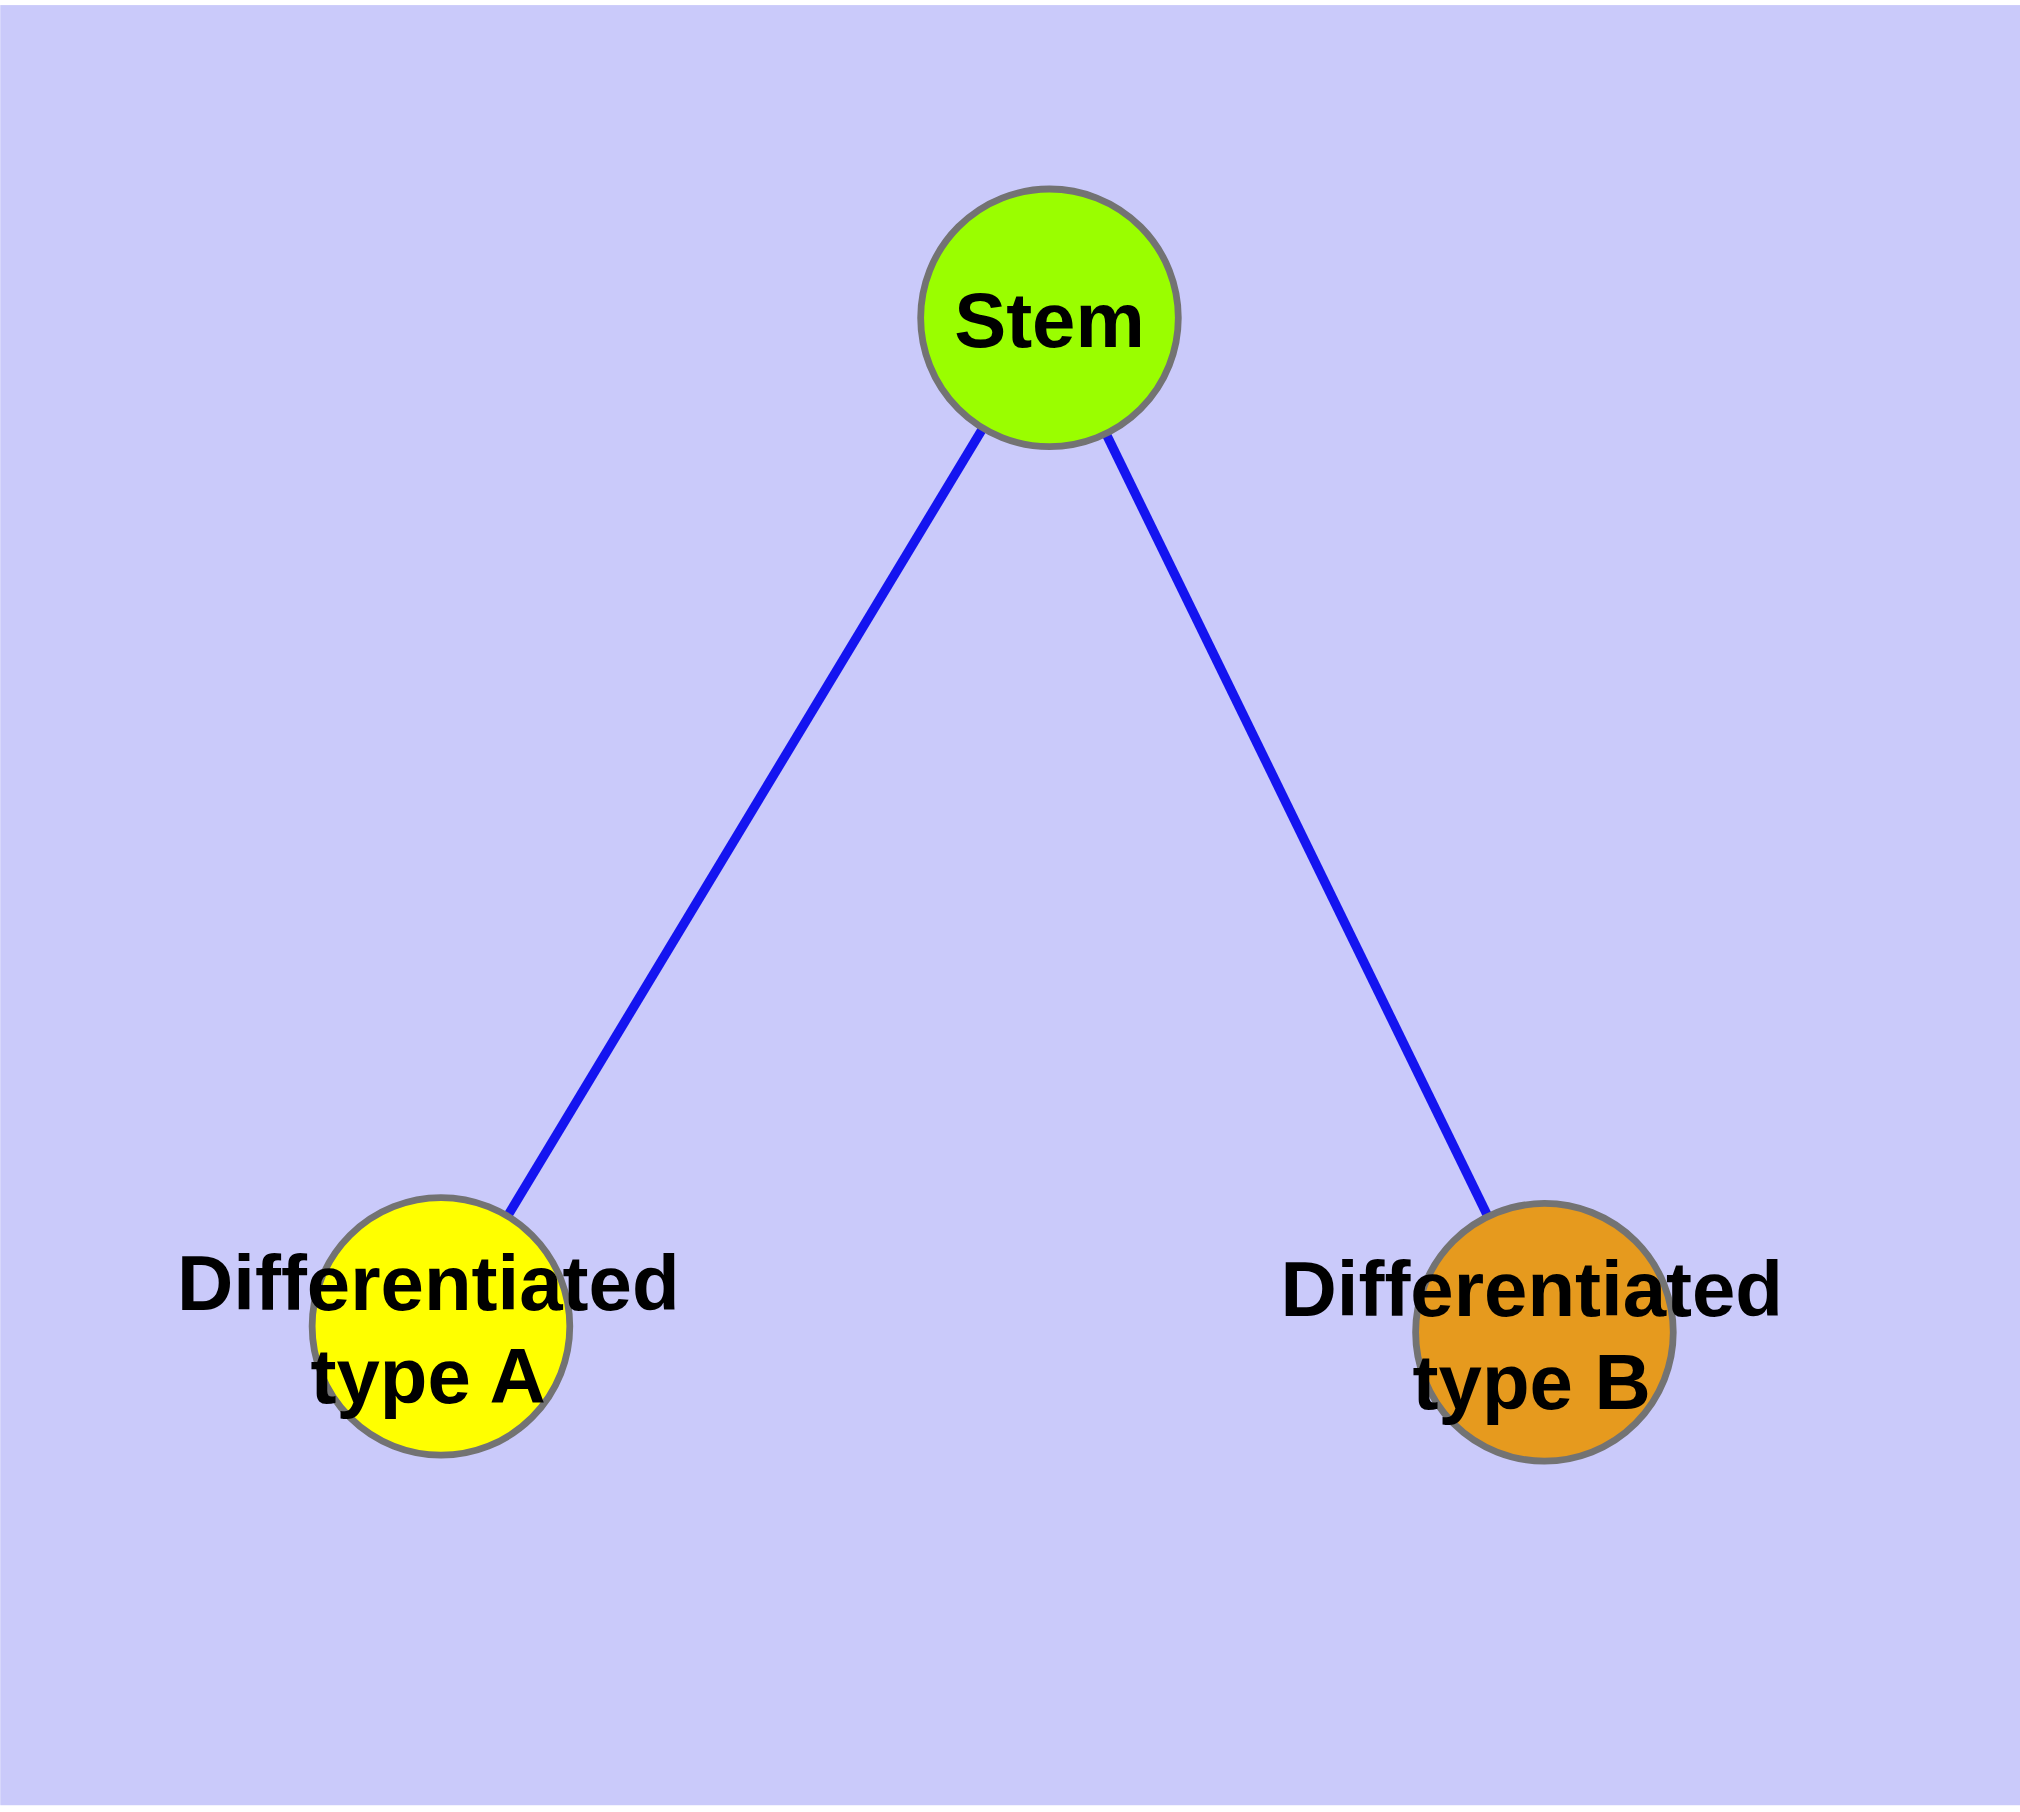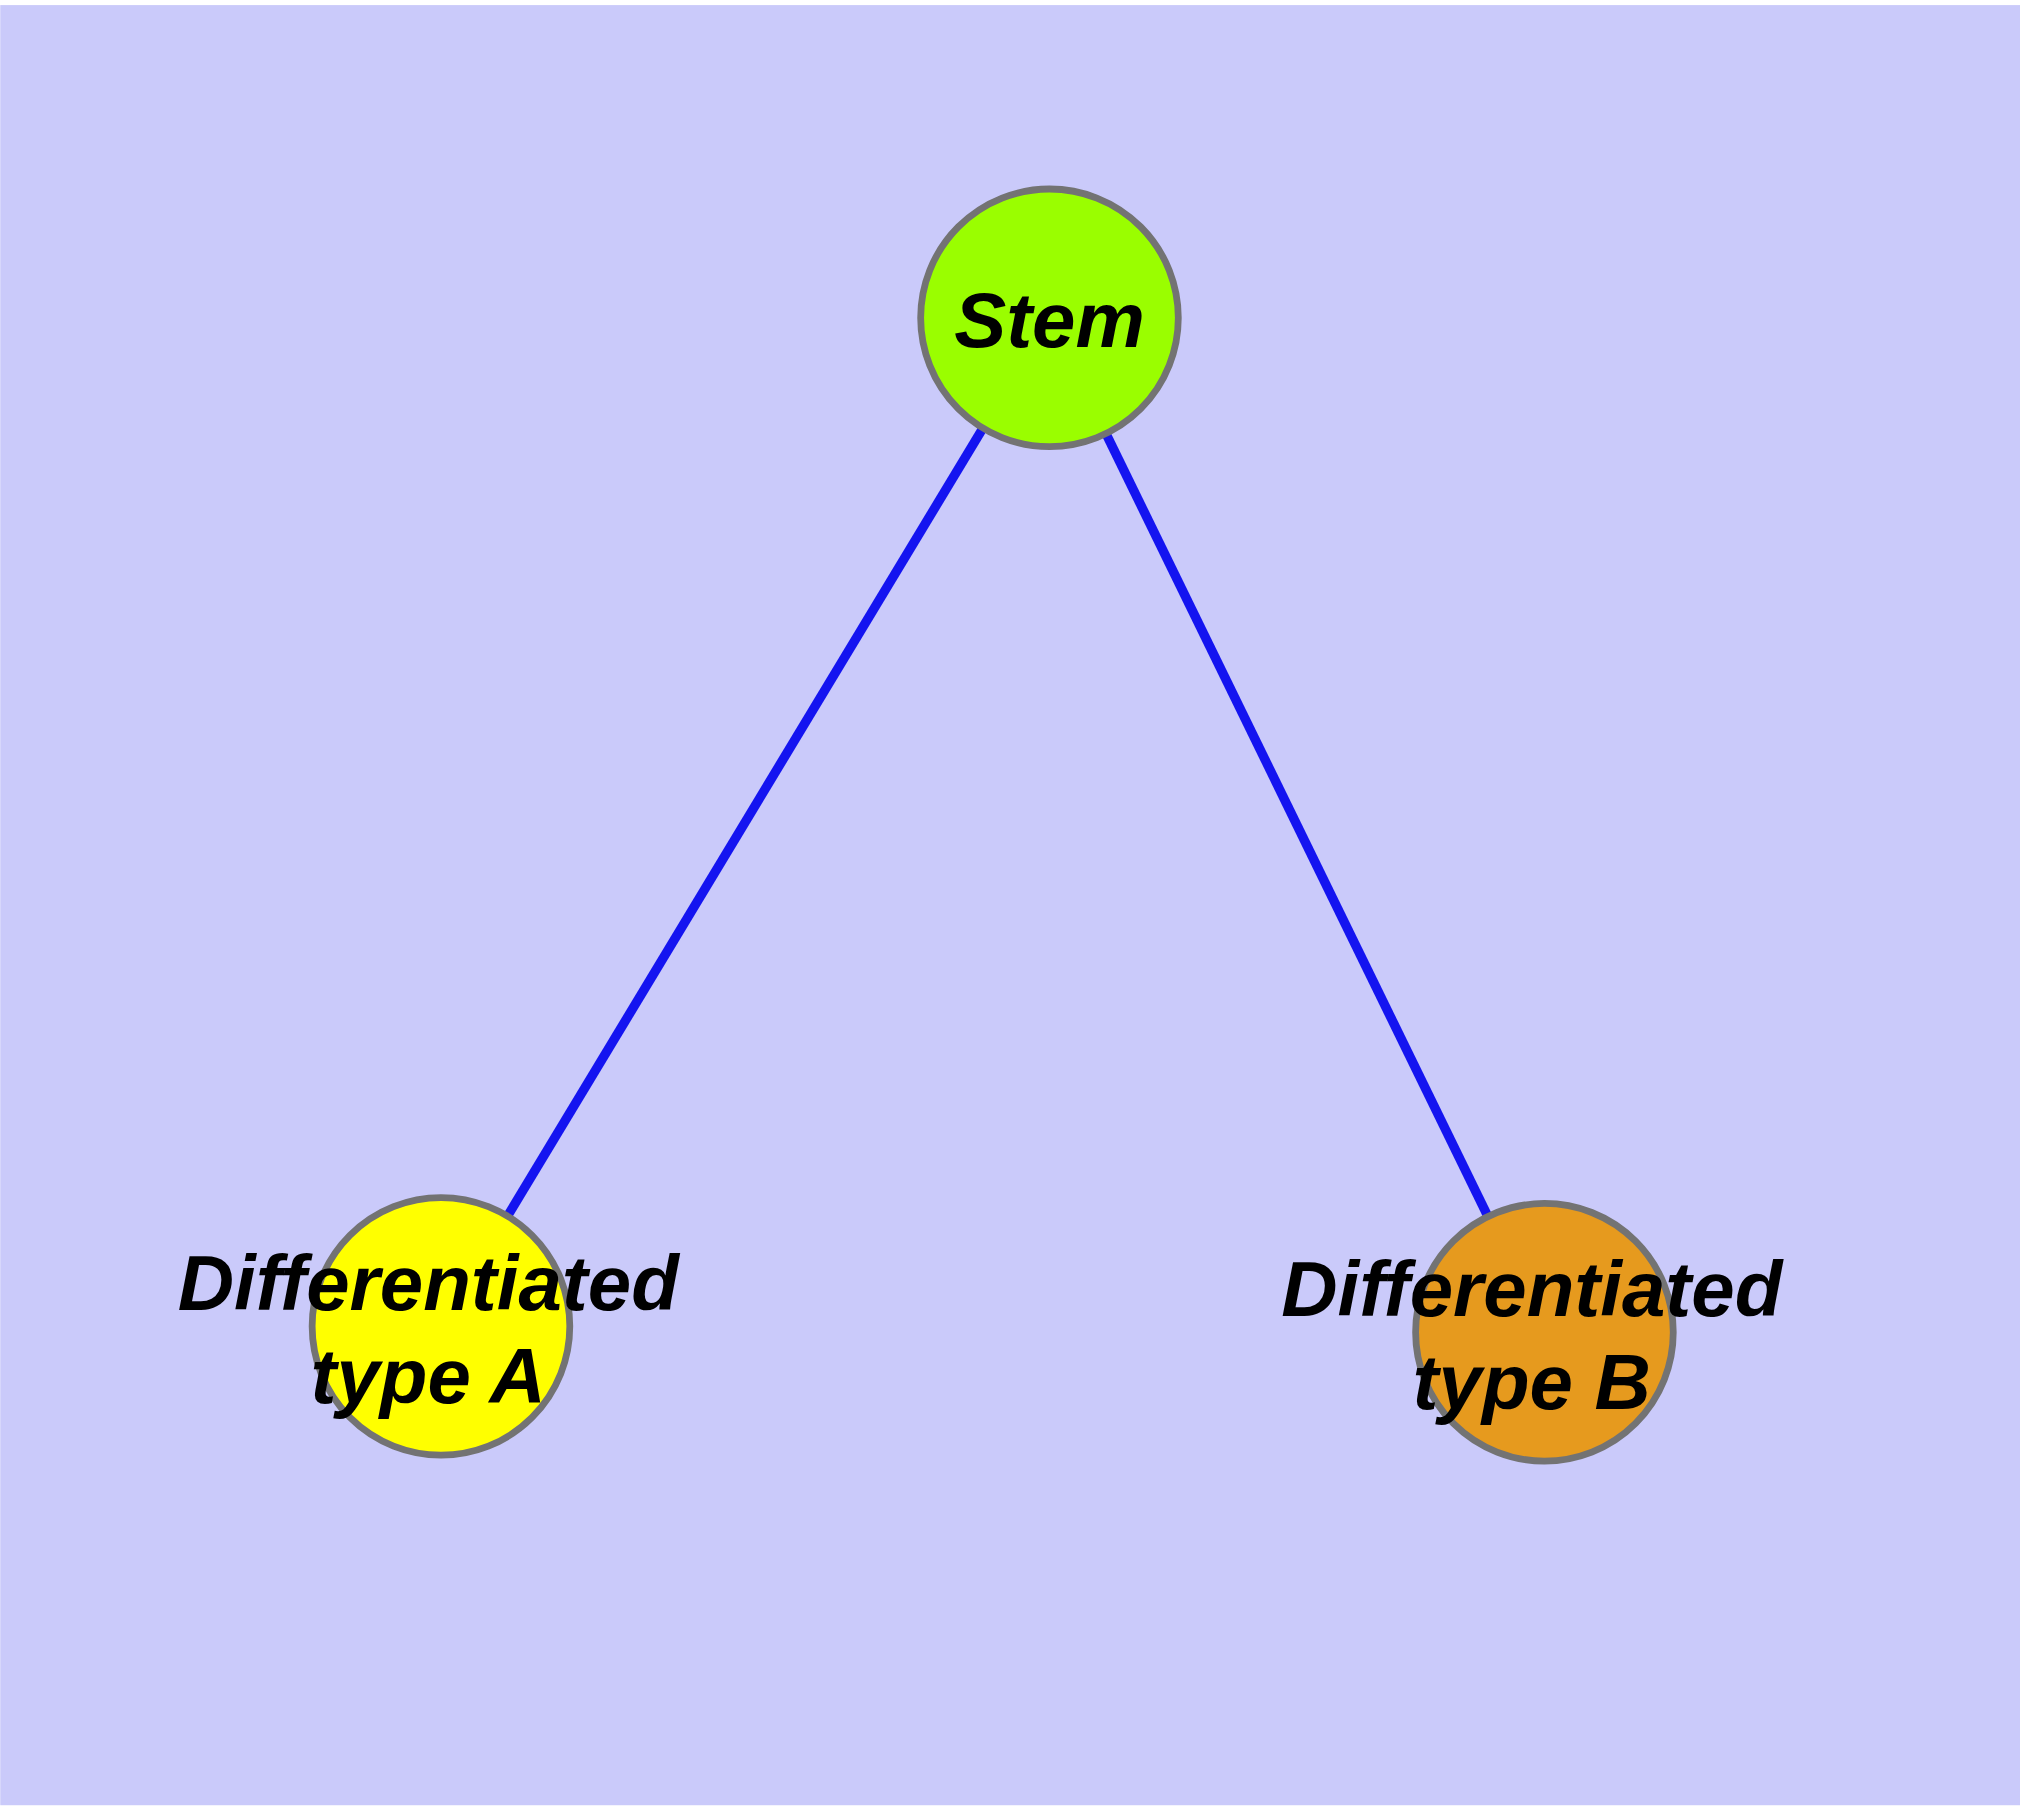--- a/index.html
+++ b/index.html
@@ -5,21 +5,20 @@
   html, body {
     margin: 0;
     padding: 0;
     background: #FFFFFF;
   }
   .stage {
     width: 1636px;
     height: 1812px;
     position: relative;
     background: #FFFFFF;
-    font-style: italic;
   }
   svg.diagram {
     display: block;
     width: 2021px;
     height: 1812px;
   }
   .node-label {
     font-family: "Liberation Sans", sans-serif;
     font-weight: bold;
     font-size: 92px;

